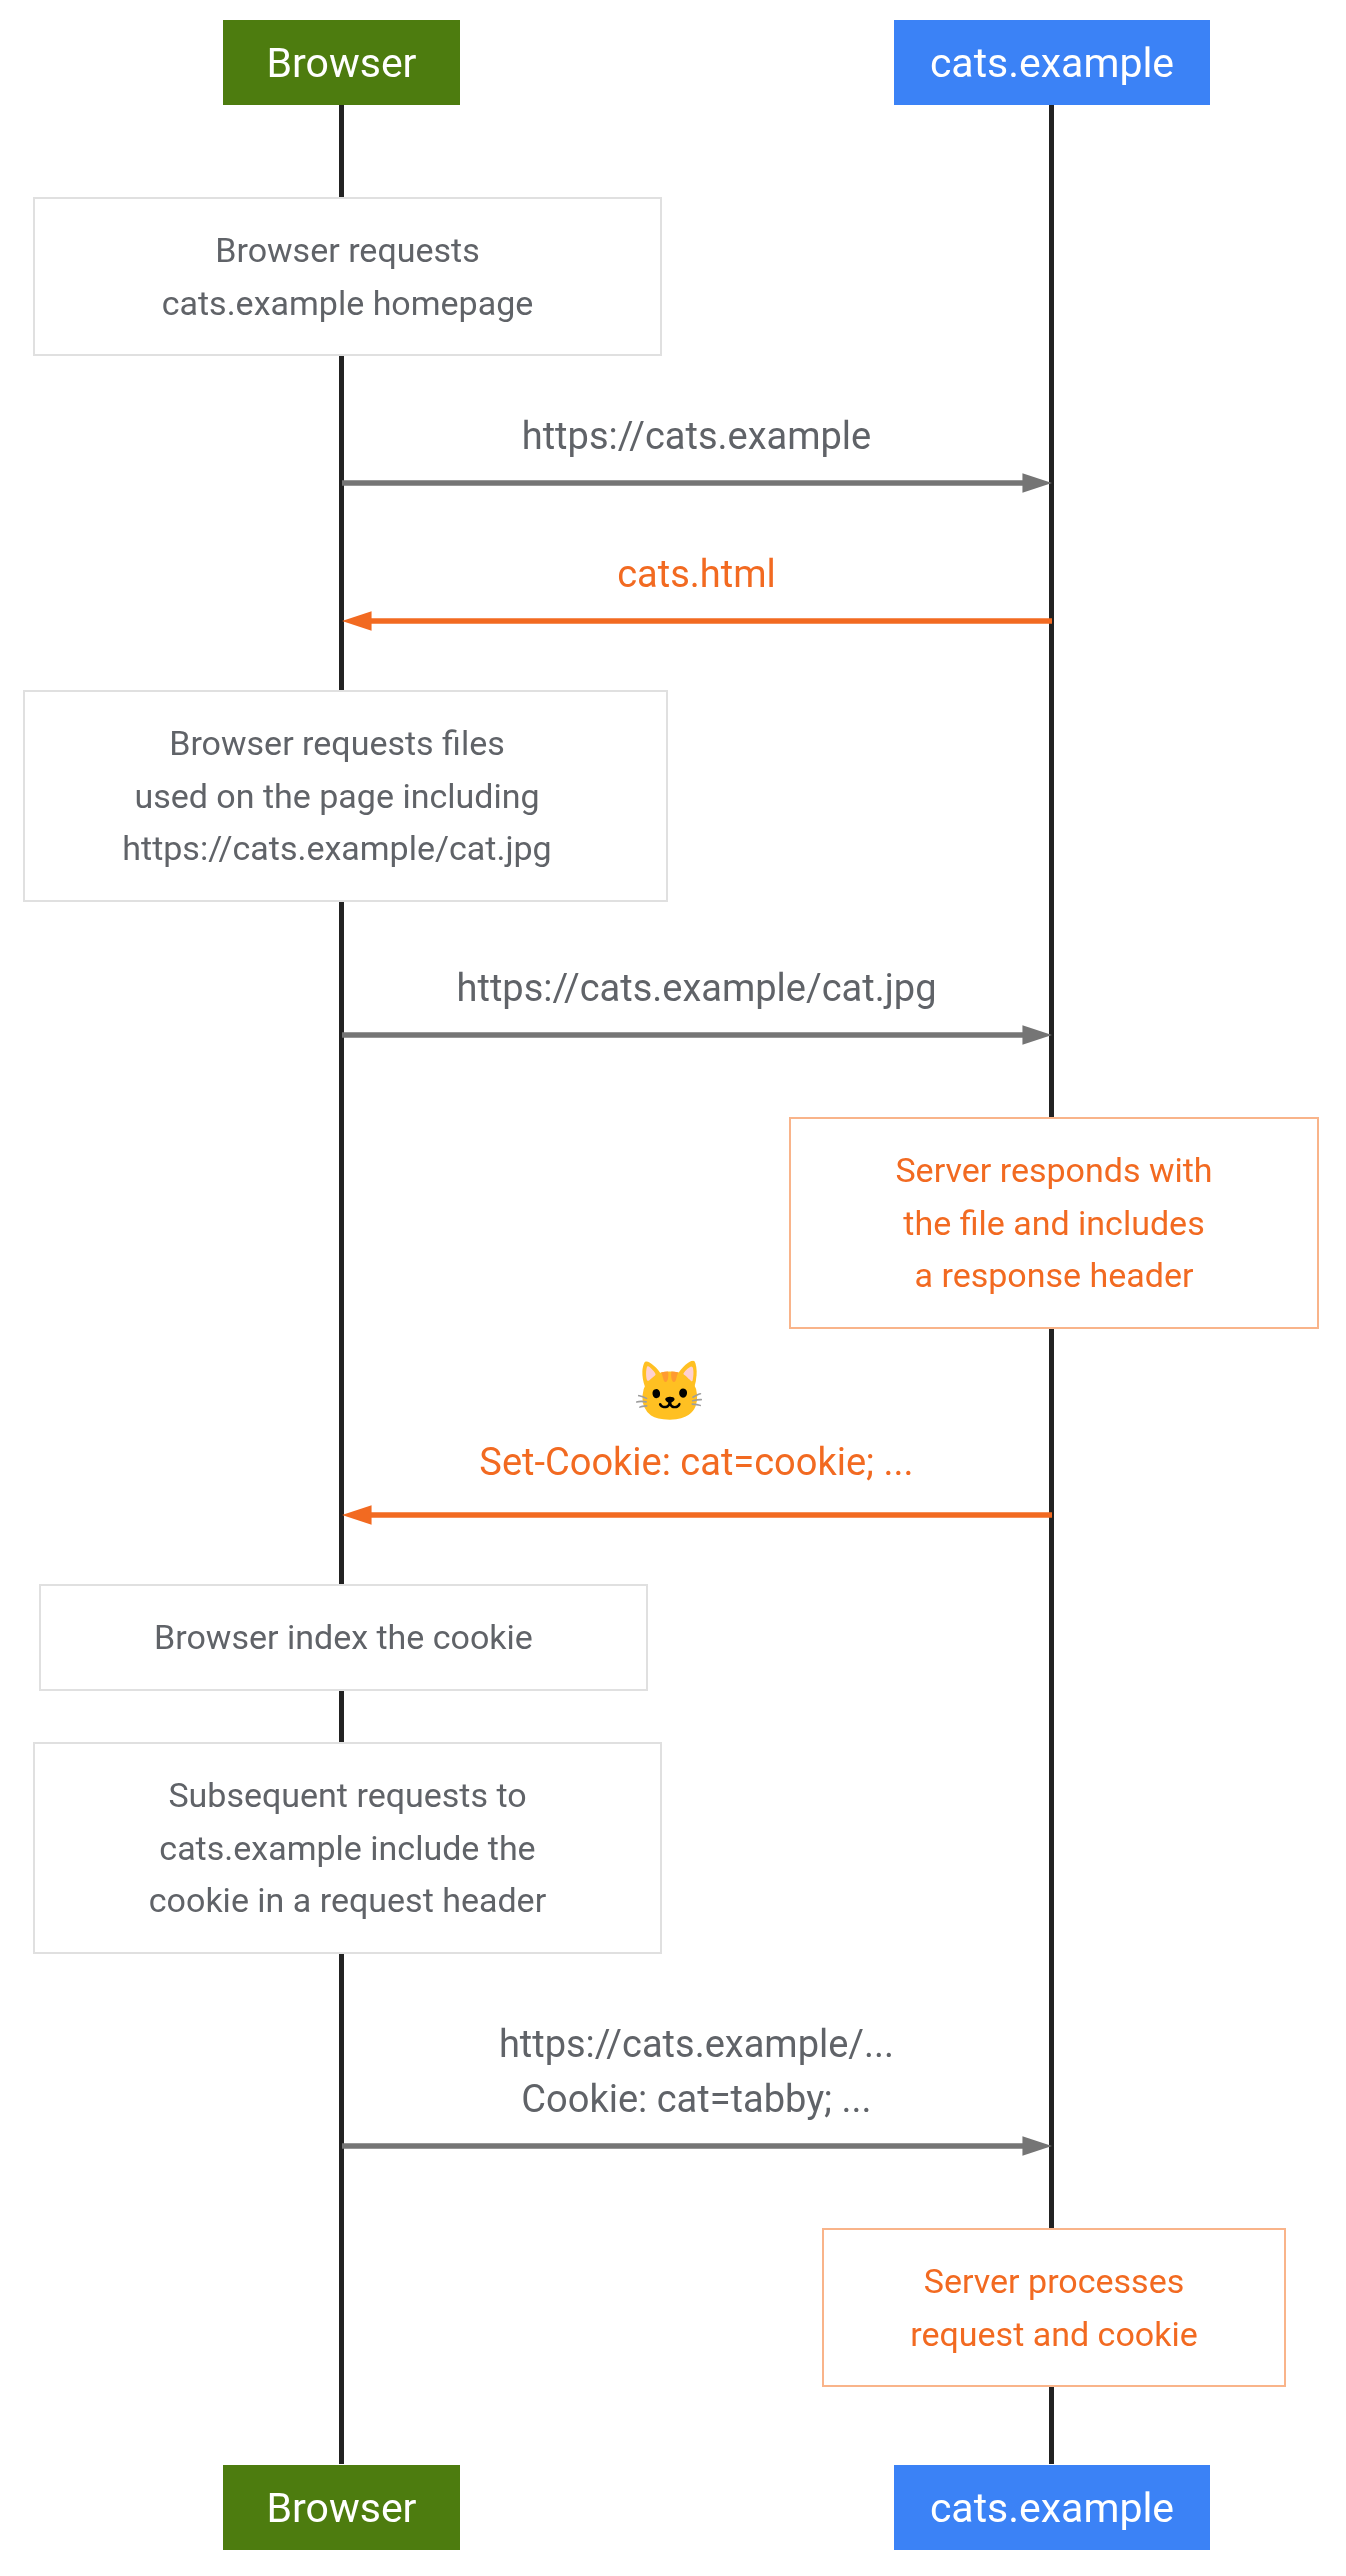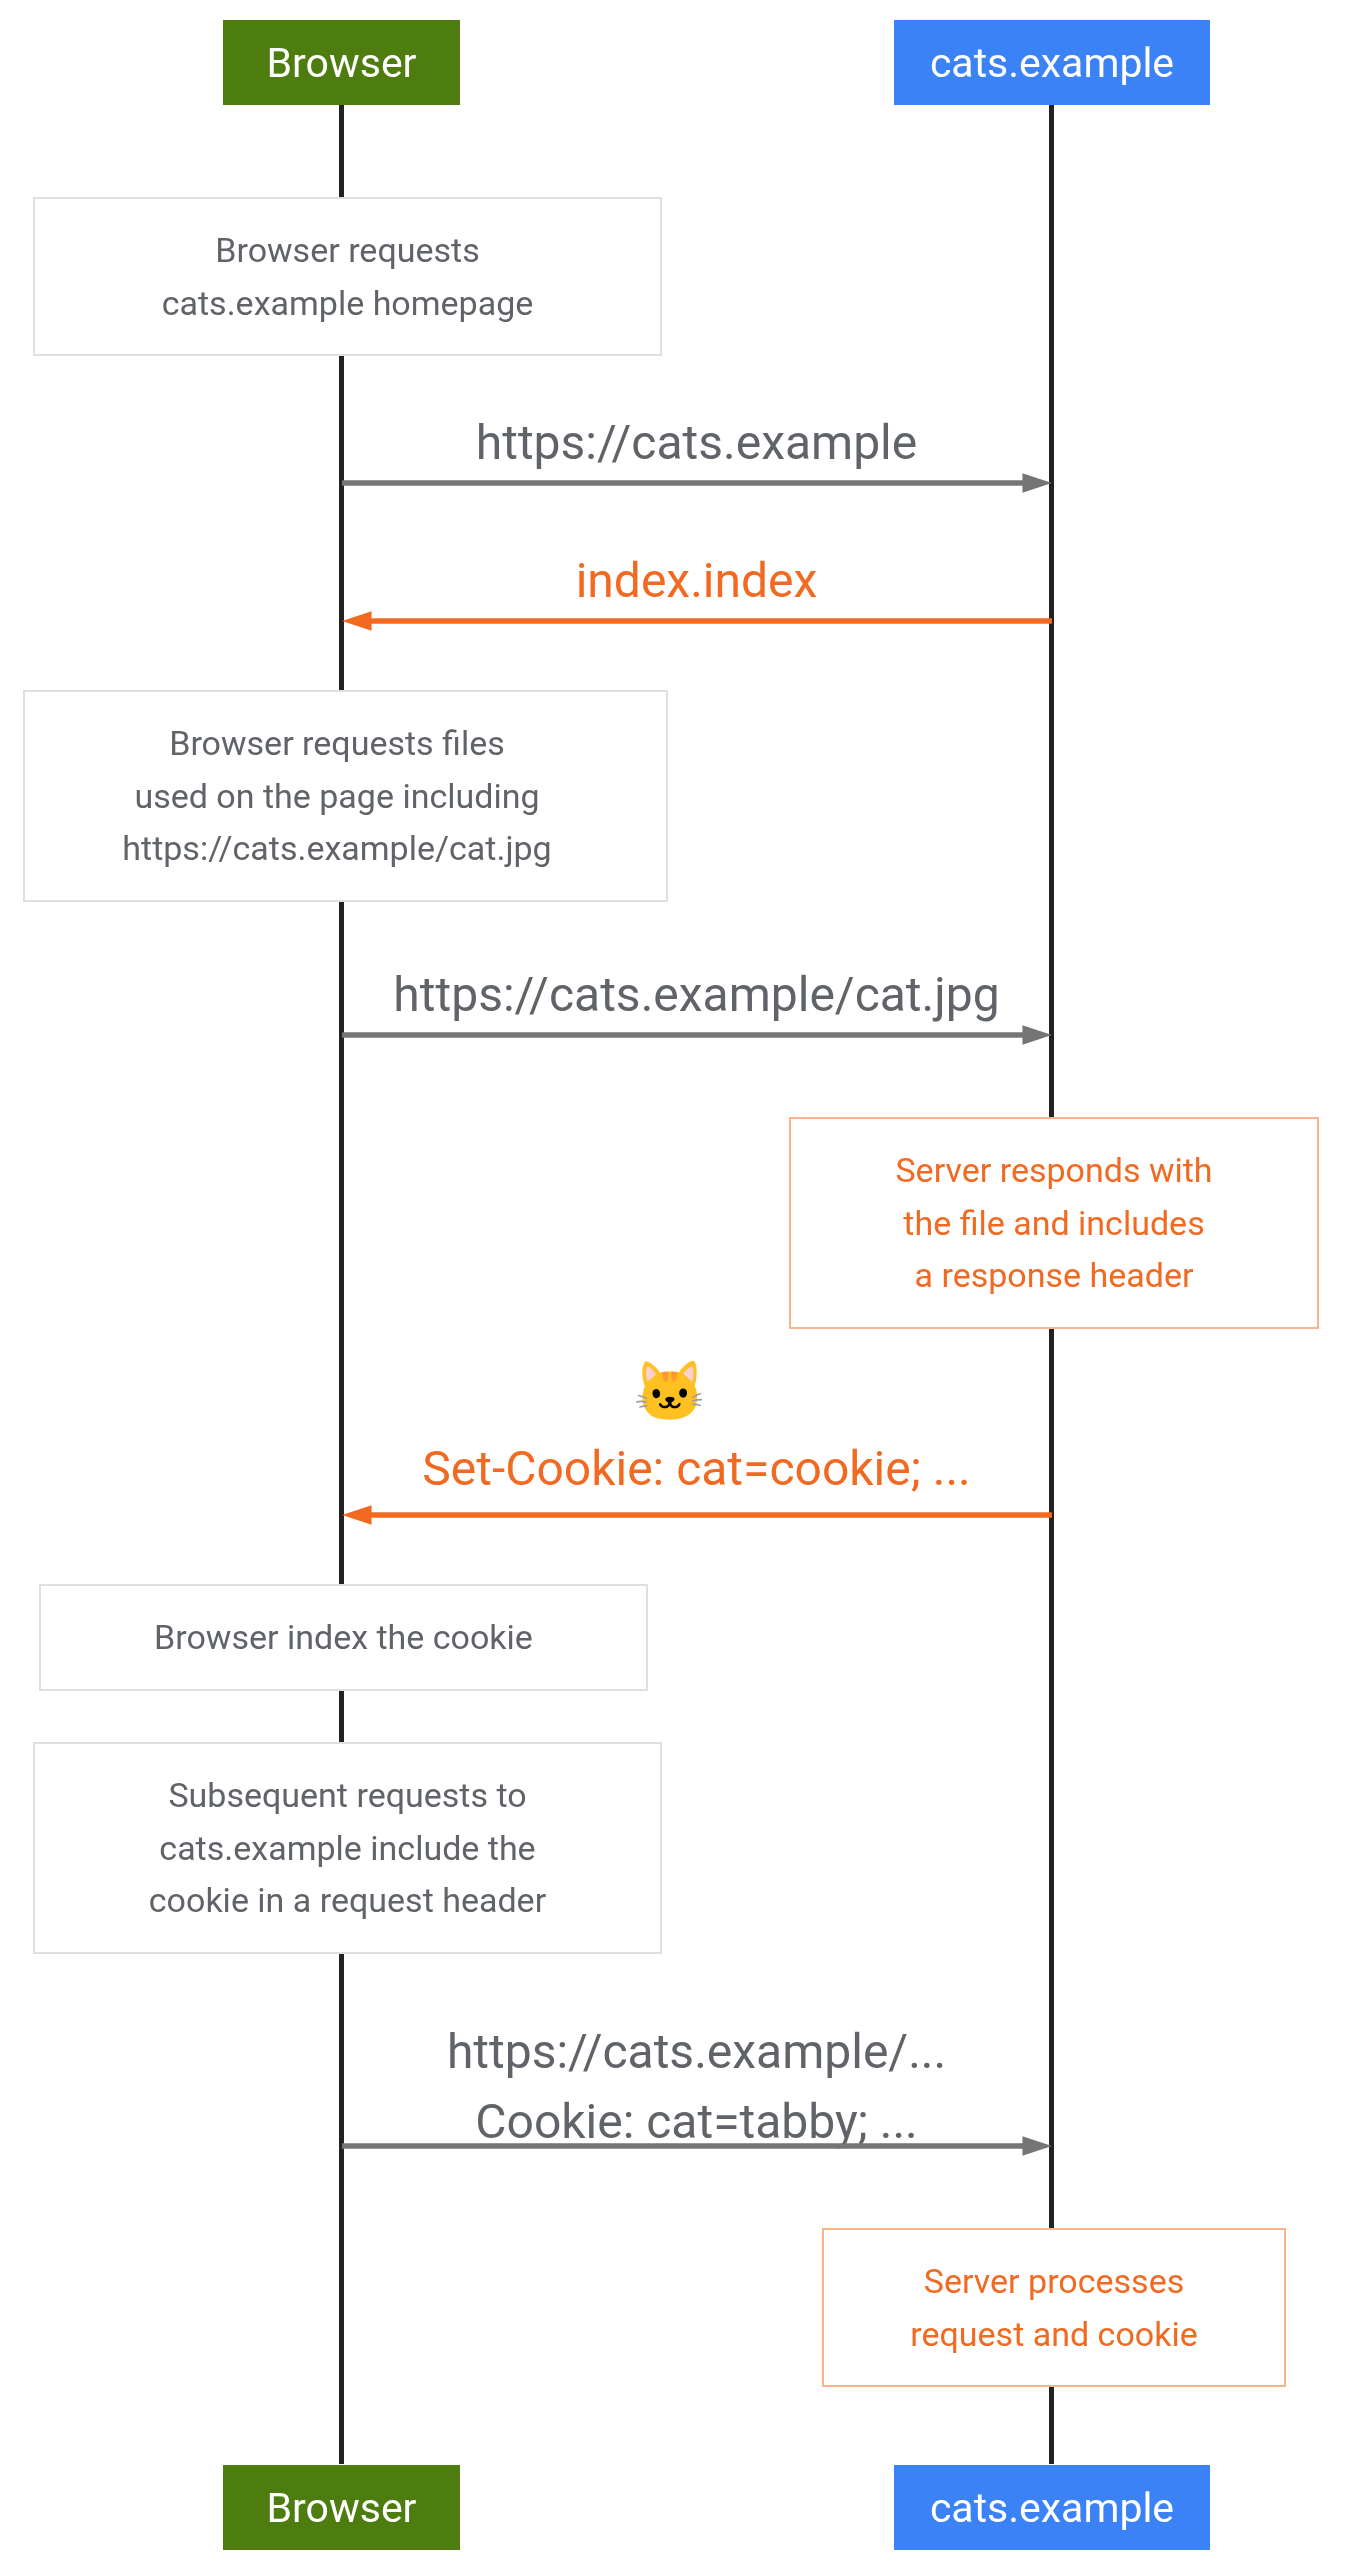--- a/index.html
+++ b/index.html
@@ -55,21 +55,21 @@
   }
   .note.orange{
     border-color:var(--orange-light);
     color:var(--orange);
     text-align:center;
   }
 
   .arrow-label{
     position:absolute;
     color:var(--text);
-    font-size:48px;
+    font-size:38px;
     text-align:center;
     width:697px;
     left:348px;
     font-weight:400;
   }
   .arrow-label.orange{color:var(--orange);}
   .arrow-label.multi{line-height:1.45;}
 
   .arrow{position:absolute;left:342px;width:710px;height:20px;overflow:visible;}
   .arrow svg{width:100%;height:100%;overflow:visible;}
@@ -98,21 +98,21 @@
 <div class="note" style="top:197px;left:33px;width:559px;"><span>Browser requests<br>cats.example homepage</span></div>
 
 <div class="arrow-label" style="top:414px;"><span>https://cats.example</span></div>
 <div class="arrow gray" style="top:473px">
   <svg viewBox="0 0 1080 30">
       <line class="shaft" x1="0" y1="15" x2="1055" y2="15"></line>
       <polygon class="head" points="1080,15 1035,0 1035,30"></polygon>
     </svg>
 </div>
 
-<div class="arrow-label orange" style="top:552px;"><span>index.index</span></div>
+<div class="arrow-label orange" style="top:552px;"><span>cats.html</span></div>
 <div class="arrow orangeA" style="top:611px">
   <svg viewBox="0 0 1080 30">
       <line class="shaft" x1="25" y1="15" x2="1080" y2="15"></line>
       <polygon class="head" points="0,15 45,0 45,30"></polygon>
     </svg>
 </div>
 
 <div class="note" style="top:690px;left:23px;width:592px;padding-left:16px;"><span>Browser requests files<br>used on the page including<br>https://cats.example/cat.jpg</span></div>
 
 <div class="arrow-label" style="top:966px;"><span>https://cats.example/cat.jpg</span></div>

